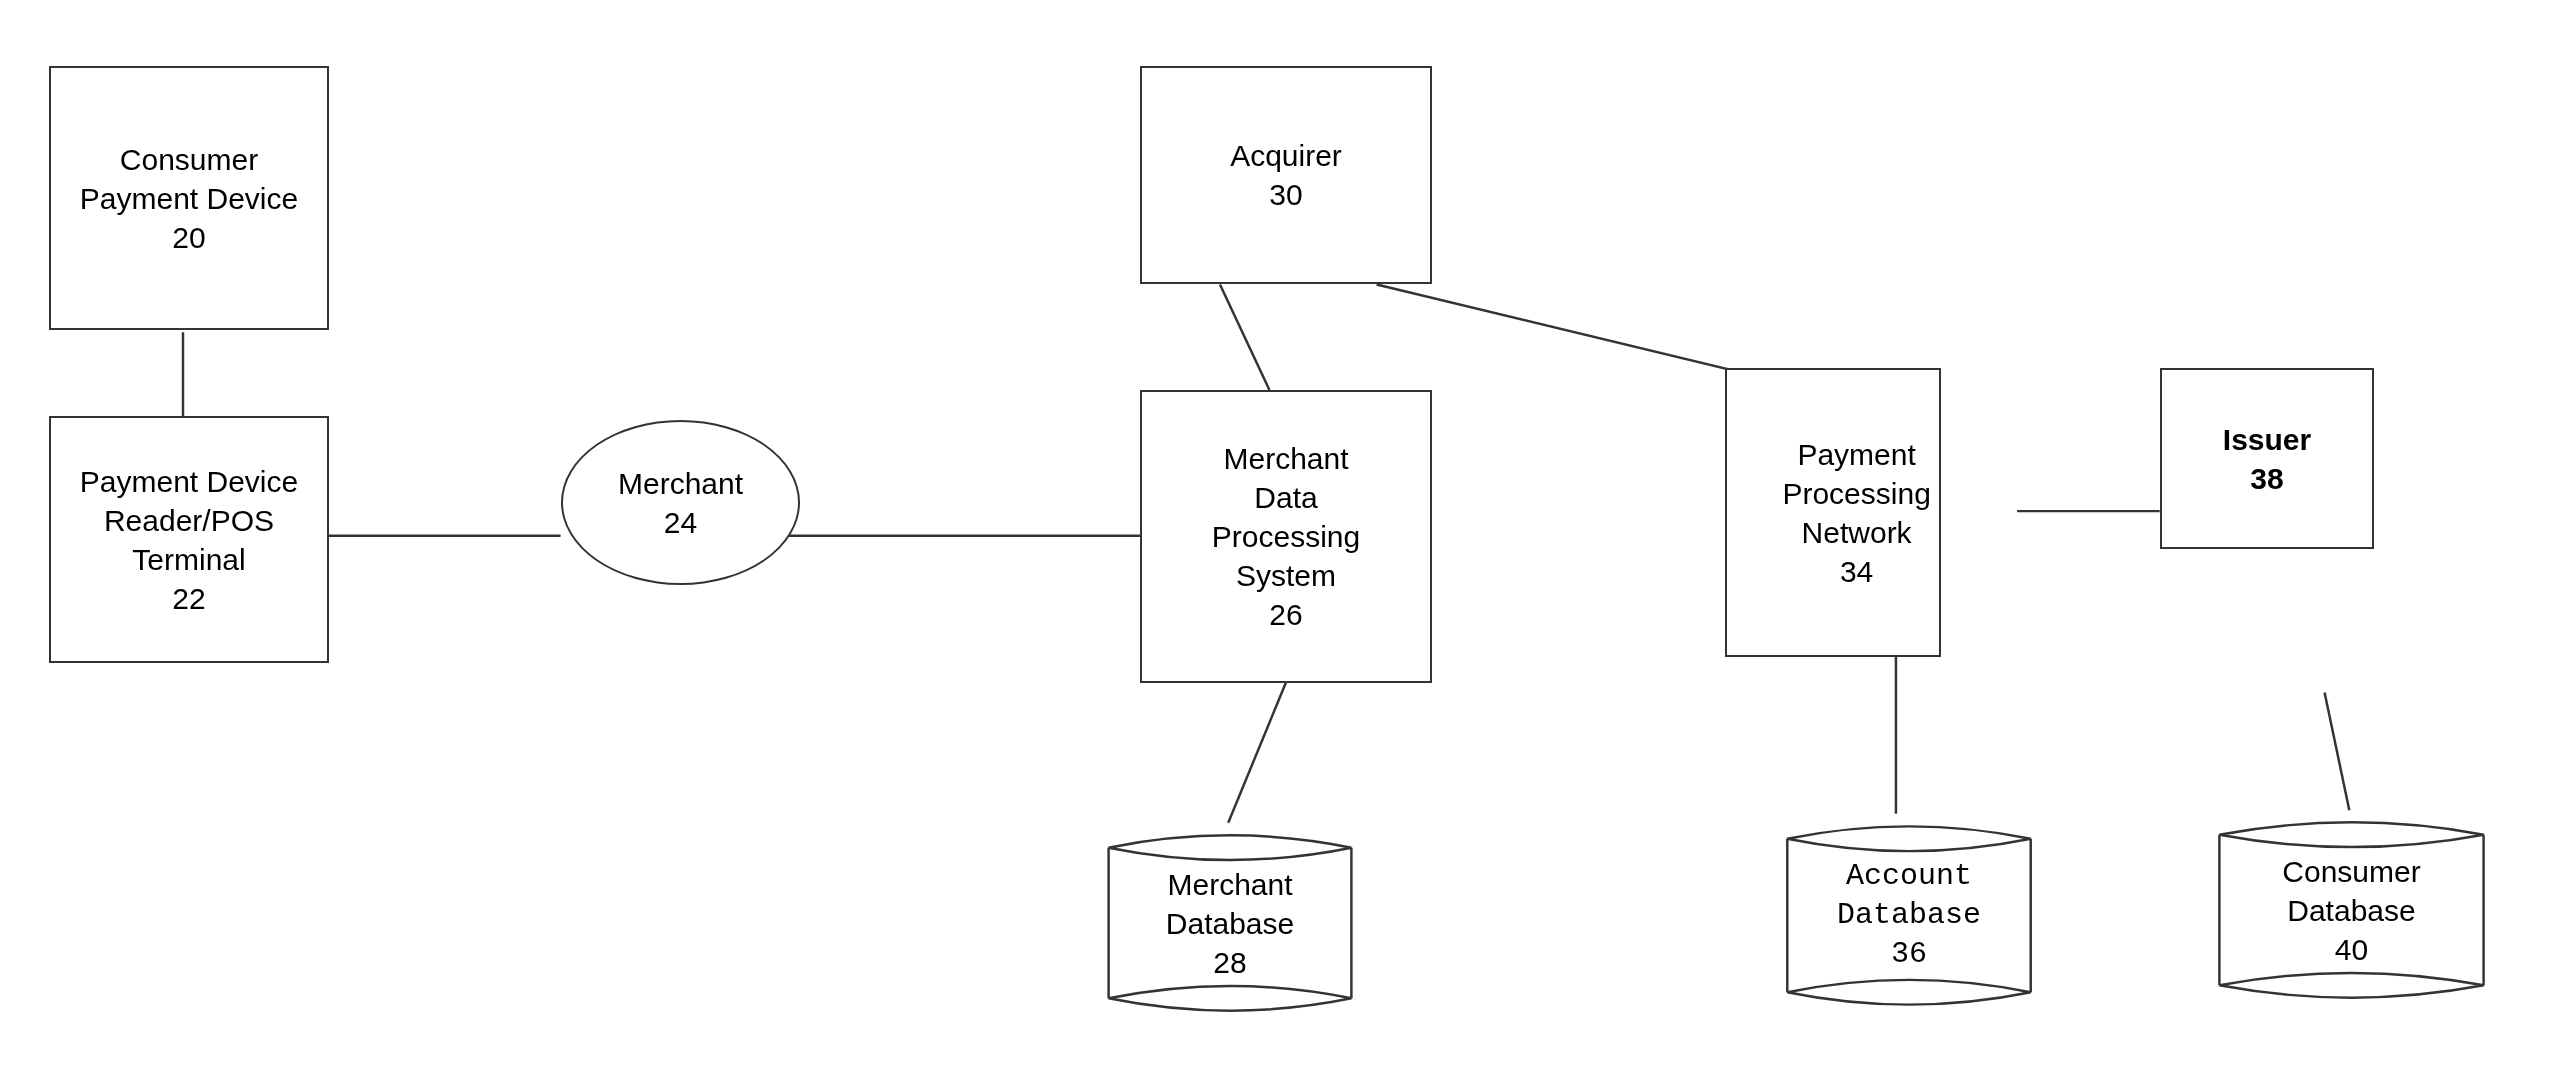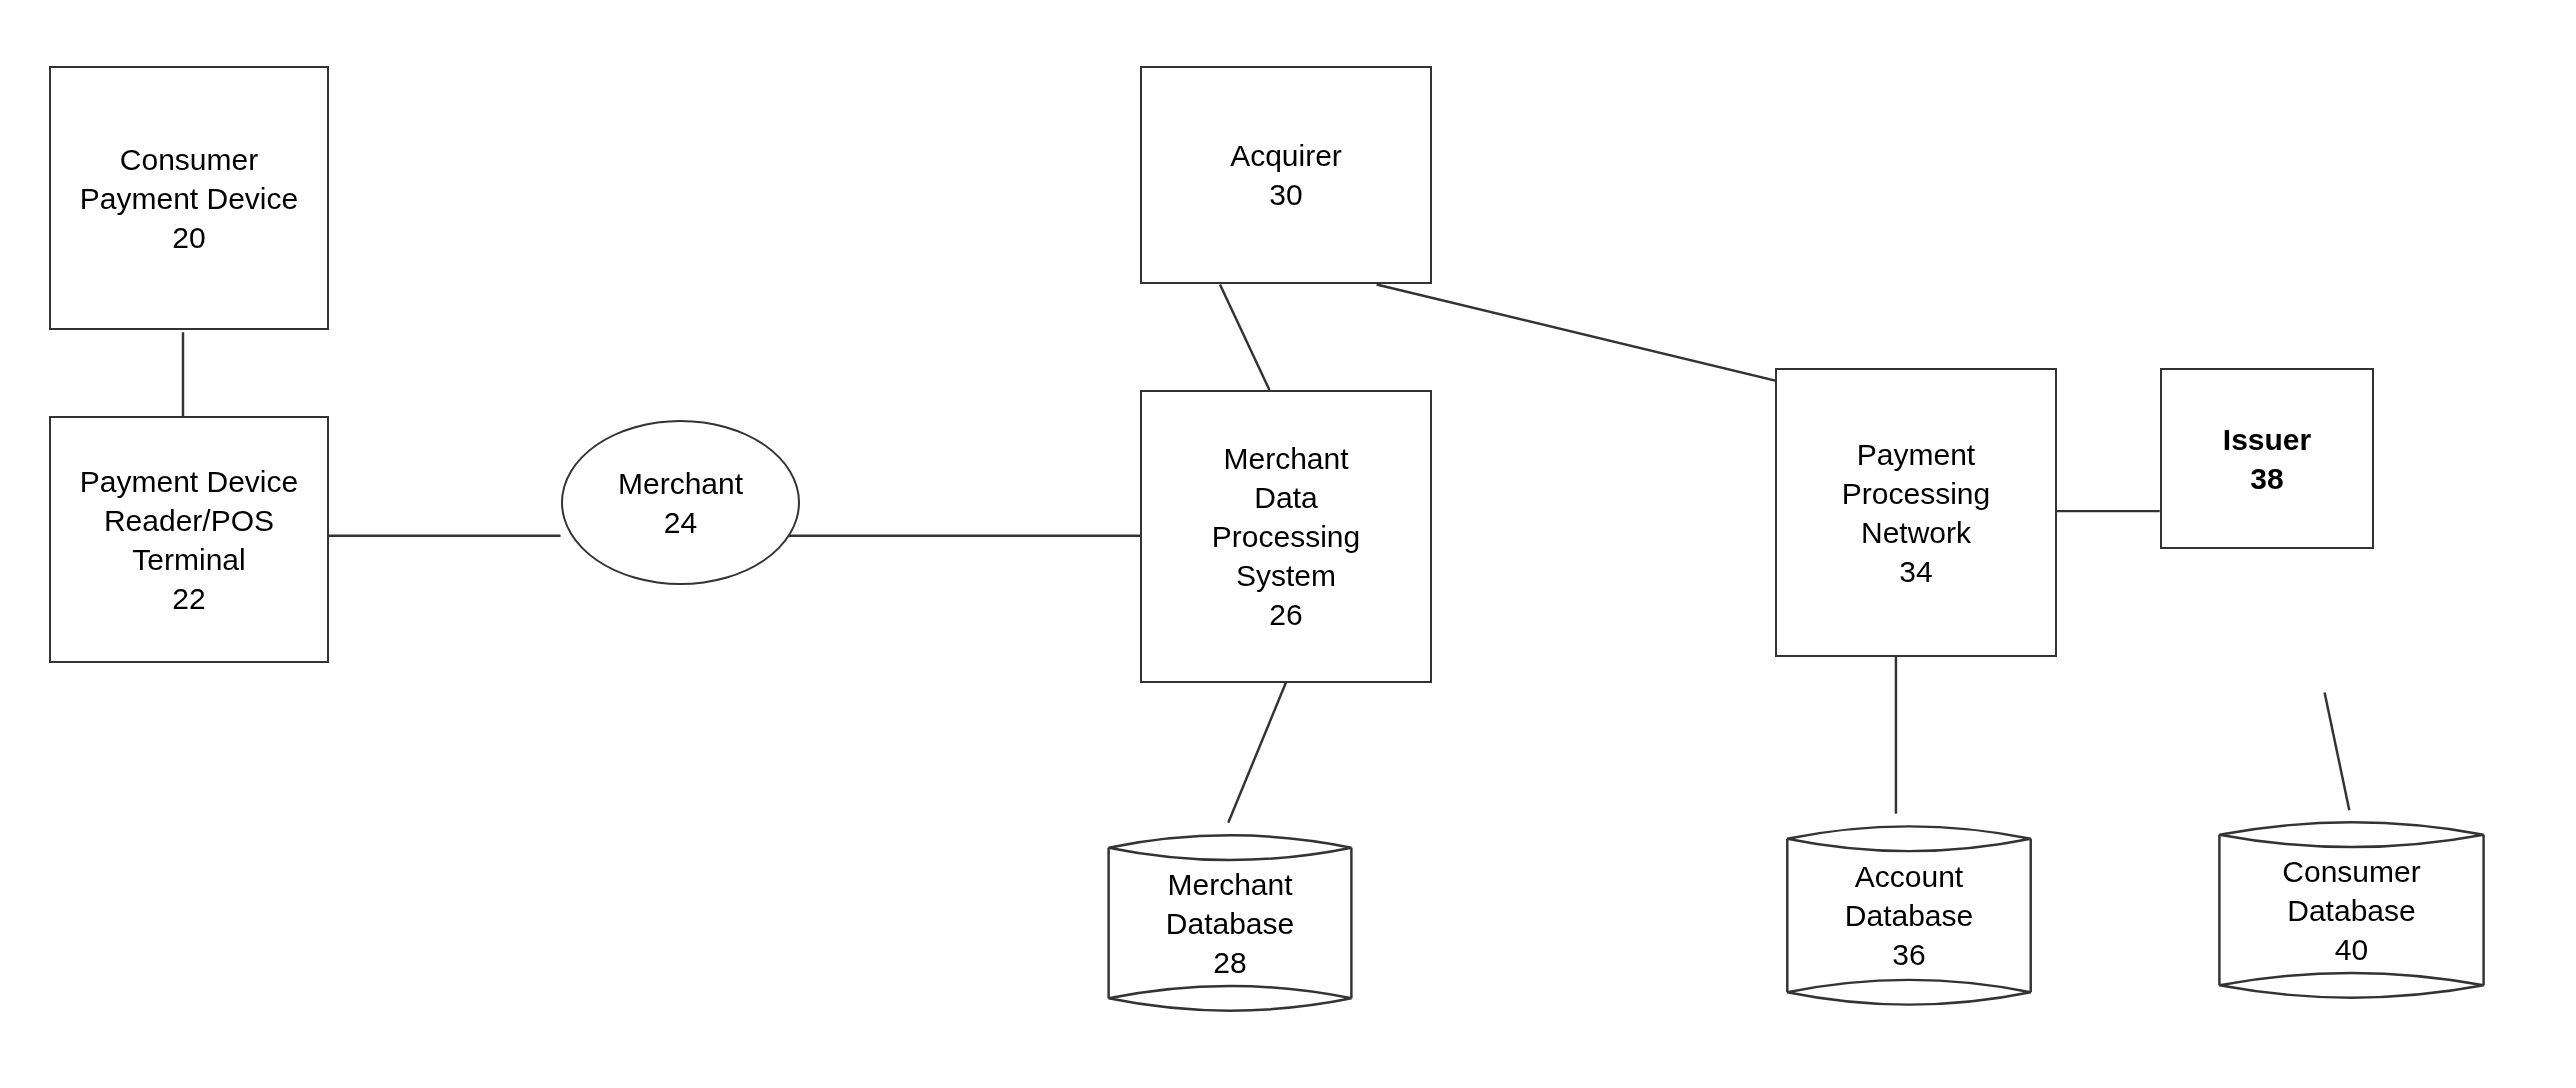--- a/index.html
+++ b/index.html
@@ -123,21 +123,21 @@
   </div>
 
   <div class="rect-box" style="left: 1140px; top: 66px; width: 292px; height: 218px;">
     <span>Acquirer<br>30</span>
   </div>
 
   <div class="rect-box" style="left: 1140px; top: 390px; width: 292px; height: 293px;">
     <span>Merchant<br>Data<br>Processing<br>System<br>26</span>
   </div>
 
-  <div class="rect-box" style="left: 1775px; top: 368px; width: 282px; height: 289px;">
+  <div class="rect-box" style="left: 1725px; top: 368px; width: 216px; height: 289px; justify-content: flex-end;">
     <span>Payment<br>Processing<br>Network<br>34</span>
   </div>
 
   <div class="rect-box" style="left: 2160px; top: 368px; width: 214px; height: 181px; font-weight: bold;">
     <span>Issuer<br>38</span>
   </div>
 
   <div class="db-box" style="left: 1100px; top: 823px; width: 260px; height: 200px;">
     <svg viewBox="0 0 315 243" xmlns="http://www.w3.org/2000/svg">
 
@@ -147,21 +147,21 @@
 
       <path d="M10,30 Q157.5,0 305,30 Q157.5,60 10,30 Z" fill="white" stroke="#333" stroke-width="3"></path>
 
       <path d="M10,213 Q157.5,243 305,213 Q157.5,183 10,213 Z" fill="white" stroke="#333" stroke-width="3"></path>
     </svg>
     <div class="db-label">
       Merchant<br>Database<br>28
     </div>
   </div>
 
-  <div class="db-box" style="left: 1779px; top: 814px; width: 260px; height: 203px;">
+  <div class="db-box" style="left: 1779px; top: 814px; width: 260px; height: 203px; font-family: Liberation Mono, monospace;">
     <svg viewBox="0 0 315 246" xmlns="http://www.w3.org/2000/svg">
       <rect x="10" y="30" width="295" height="186" fill="white" stroke="none"></rect>
       <line x1="10" y1="30" x2="10" y2="216" stroke="#333" stroke-width="3"></line>
       <line x1="305" y1="30" x2="305" y2="216" stroke="#333" stroke-width="3"></line>
       <path d="M10,30 Q157.5,0 305,30 Q157.5,60 10,30 Z" fill="white" stroke="#333" stroke-width="3"></path>
       <path d="M10,216 Q157.5,246 305,216 Q157.5,186 10,216 Z" fill="white" stroke="#333" stroke-width="3"></path>
     </svg>
     <div class="db-label">
       Account<br>Database<br>36
     </div>

